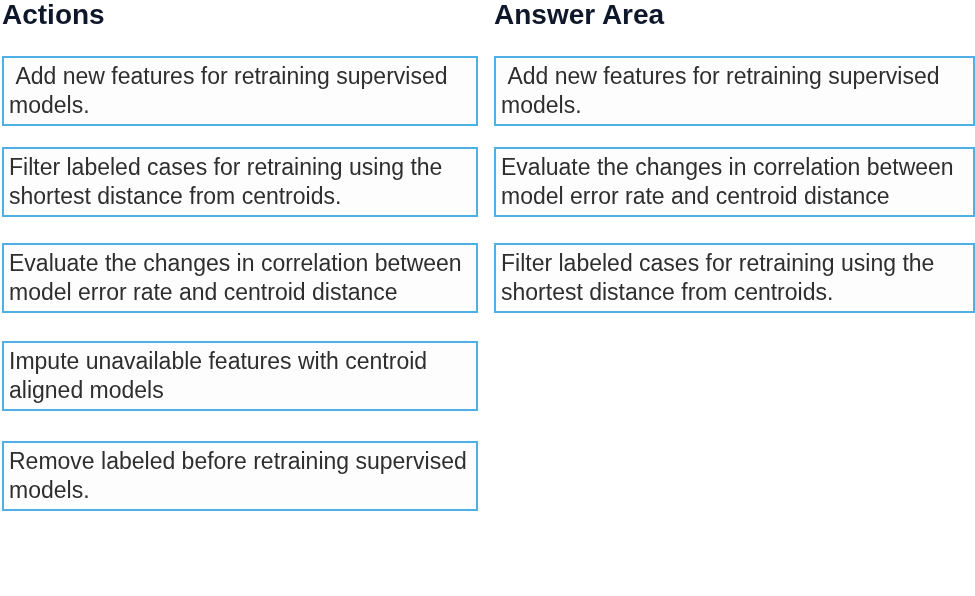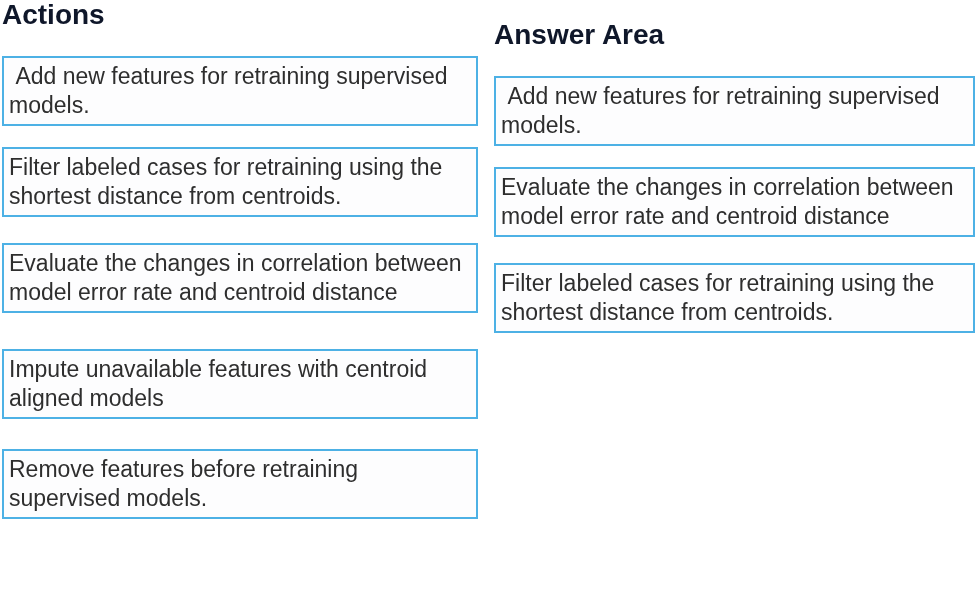--- a/index.html
+++ b/index.html
@@ -19,21 +19,20 @@
     position: absolute;
     top: 0;
   }
   .column.actions {
     left: 2px;
     width: 476px;
   }
   .column.answer {
     left: 494px;
     width: 481px;
-    margin-top: 20px;
   }
   .col-heading {
     margin: 0;
     height: 30px;
     line-height: 30px;
     font-size: 28px;
     font-weight: bold;
     color: #0f172a;
     letter-spacing: 0px;
   }
@@ -51,21 +50,21 @@
     display: block;
     font-size: 23px;
     line-height: 29px;
     color: #2e2e2e;
     white-space: pre-wrap;
   }
   
   .column .option-box:nth-of-type(1) { margin-top: 26px; }  
   .column.actions .option-box:nth-of-type(2) { margin-top: 21px; }
   .column.actions .option-box:nth-of-type(3) { margin-top: 26px; }
-  .column.actions .option-box:nth-of-type(4) { margin-top: 36px; }
+  .column.actions .option-box:nth-of-type(4) { margin-top: 28px; }
   .column.actions .option-box:nth-of-type(5) { margin-top: 30px; }
   .column.actions .option-box:nth-of-type(6) { margin-top: 20px; height: 69px; }
   .column.answer .option-box:nth-of-type(2) { margin-top: 21px; }
   .column.answer .option-box:nth-of-type(3) { margin-top: 26px; }
 </style>
 </head>
 <body>
 
 <div class="canvas">
 
@@ -78,21 +77,21 @@
     <div class="option-box">
       <span class="option-text">Filter labeled cases for retraining using the shortest distance from centroids.</span>
     </div>
     <div class="option-box">
       <span class="option-text">Evaluate the changes in correlation between model error rate and centroid distance</span>
     </div>
     <div class="option-box">
       <span class="option-text">Impute unavailable features with centroid aligned models</span>
     </div>
     <div class="option-box">
-      <span class="option-text">Remove features before retraining supervised models.</span>
+      <span class="option-text">Remove labeled before retraining supervised models.</span>
     </div>
   </section>
 
   <section class="column answer">
     <h2 class="col-heading">Answer Area</h2>
 
     <div class="option-box">
       <span class="option-text"> Add new features for retraining supervised models.</span>
     </div>
     <div class="option-box">

